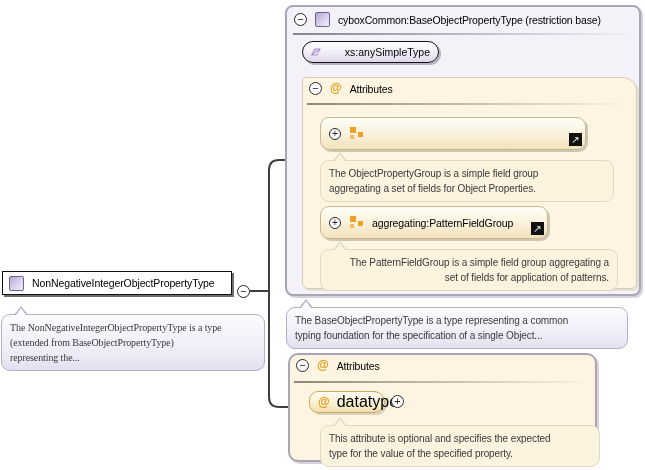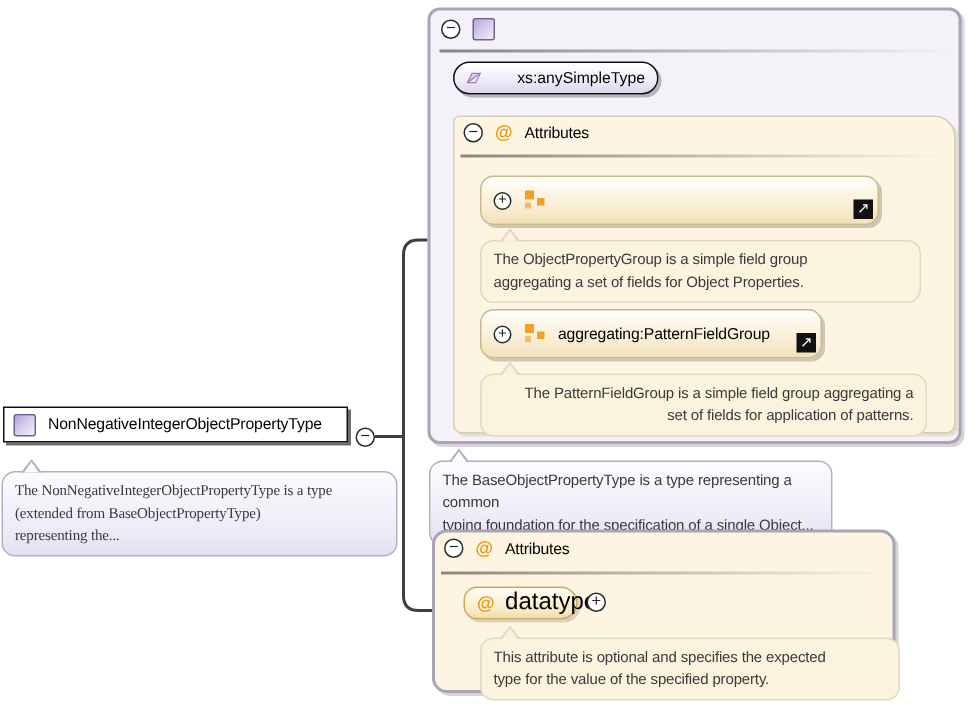--- a/index.html
+++ b/index.html
@@ -140,20 +140,21 @@
   <div class="tip purple" style="left:1px;top:314px;width:264px;font-family:Liberation Serif, serif;">The NonNegativeIntegerObjectPropertyType is a type
 (extended from BaseObjectPropertyType)
 representing the...</div>
 
   <div class="base-panel">
     <div class="panel-header">
       <span class="toggle">
           <span>−</span>
         </span>
       <span class="type-icon"></span>
+      <span class="ttl">cyboxCommon:BaseObjectPropertyType (restriction base)</span>
     </div>
     <div class="divider lav" style="left:6px;top:26px;width:344px;"></div>
 
     <div class="simple-type">
       <svg width="16" height="16" viewBox="0 0 16 16">
         <polygon points="1,13 6,3 15,3" fill="#d5cae9" stroke="none"></polygon>
         <polygon points="1,13 10,13 15,3 6,3" fill="none" stroke="#9b7fc0" stroke-width="1.3"></polygon>
         <line x1="1" y1="13" x2="15" y2="3" stroke="#9b7fc0" stroke-width="1.3"></line>
       </svg>
       <span class="lbl">xs:anySimpleType</span>
@@ -199,21 +200,21 @@
         <span class="link-arrow">
             <span>↗</span>
           </span>
       </div>
 
       <div class="tip cream" style="left:17px;top:171px;width:298px;text-align:right;">The PatternFieldGroup is a simple field group aggregating a
 set of fields for application of patterns.</div>
     </div>
   </div>
 
-  <div class="tip purple" style="left:286px;top:307px;width:269px;">The BaseObjectPropertyType is a type representing a common
+  <div class="tip purple" style="left:286px;top:307px;width:342px;">The BaseObjectPropertyType is a type representing a common
 typing foundation for the specification of a single Object...</div>
 
   <div class="attrs-panel">
     <div class="panel-header">
       <span class="toggle">
           <span>−</span>
         </span>
       <span class="at-glyph">@</span>
       <span class="ttl" style="font-size:10.5px;">Attributes</span>
     </div>

